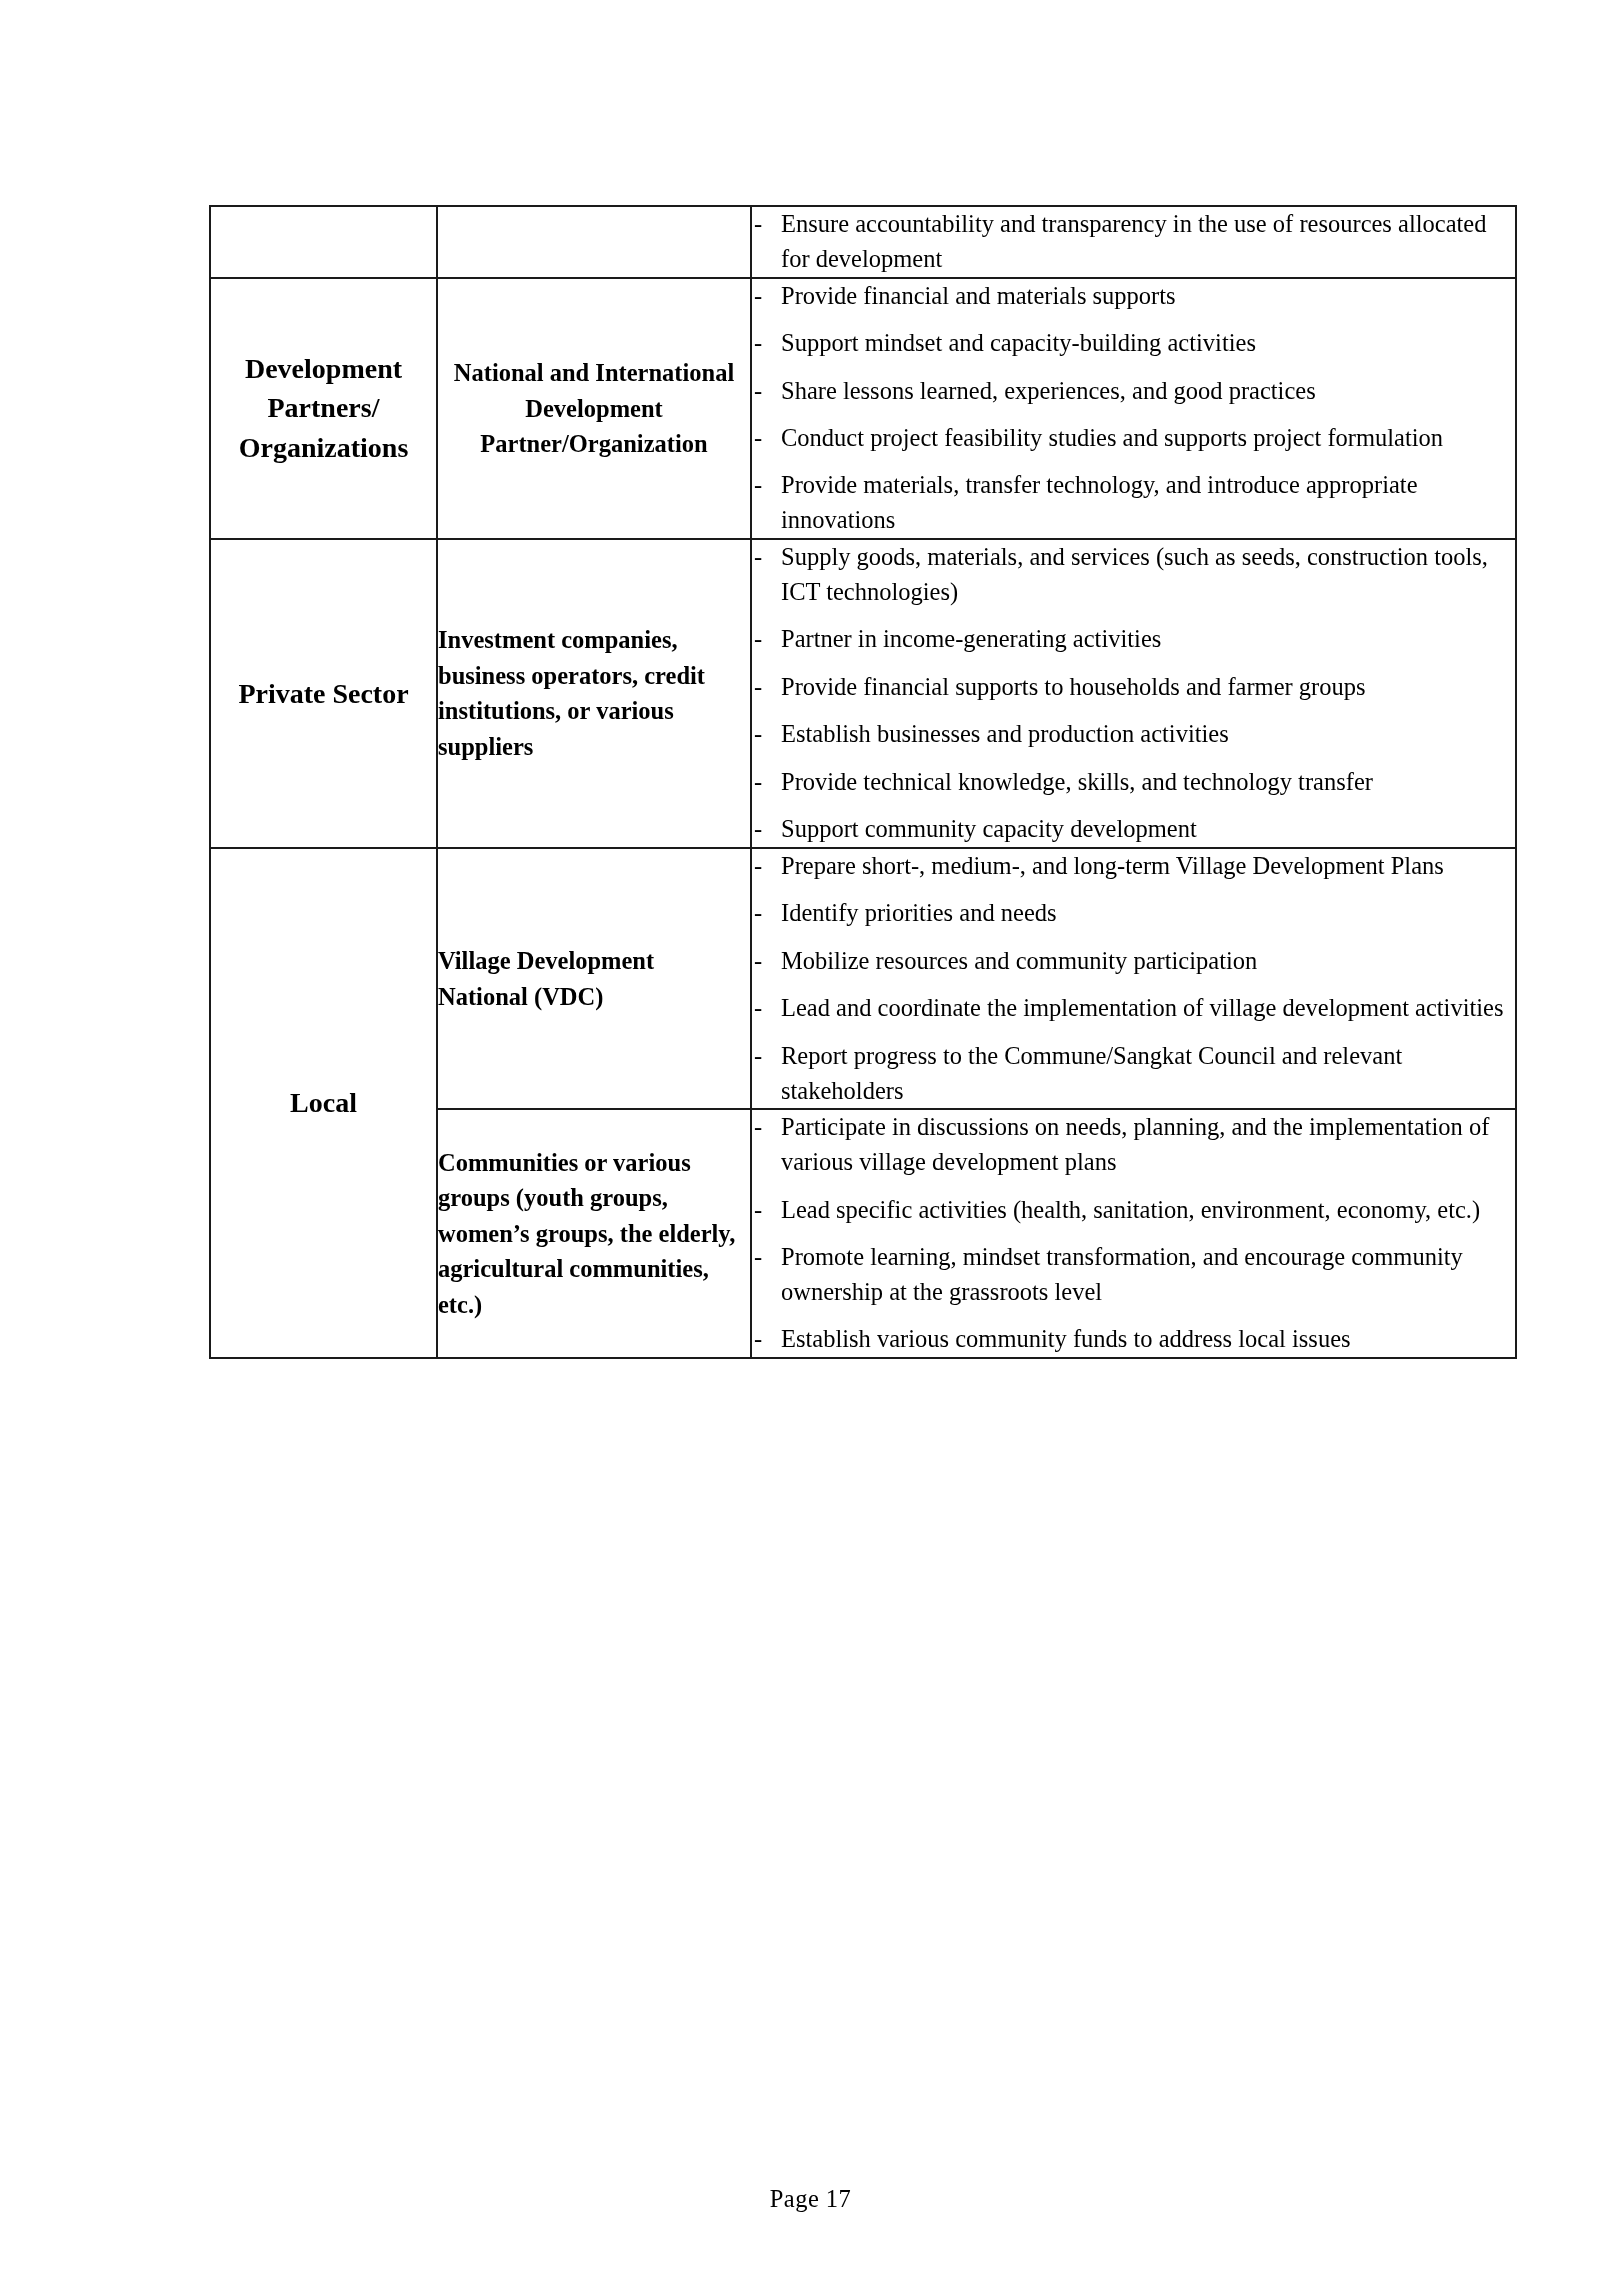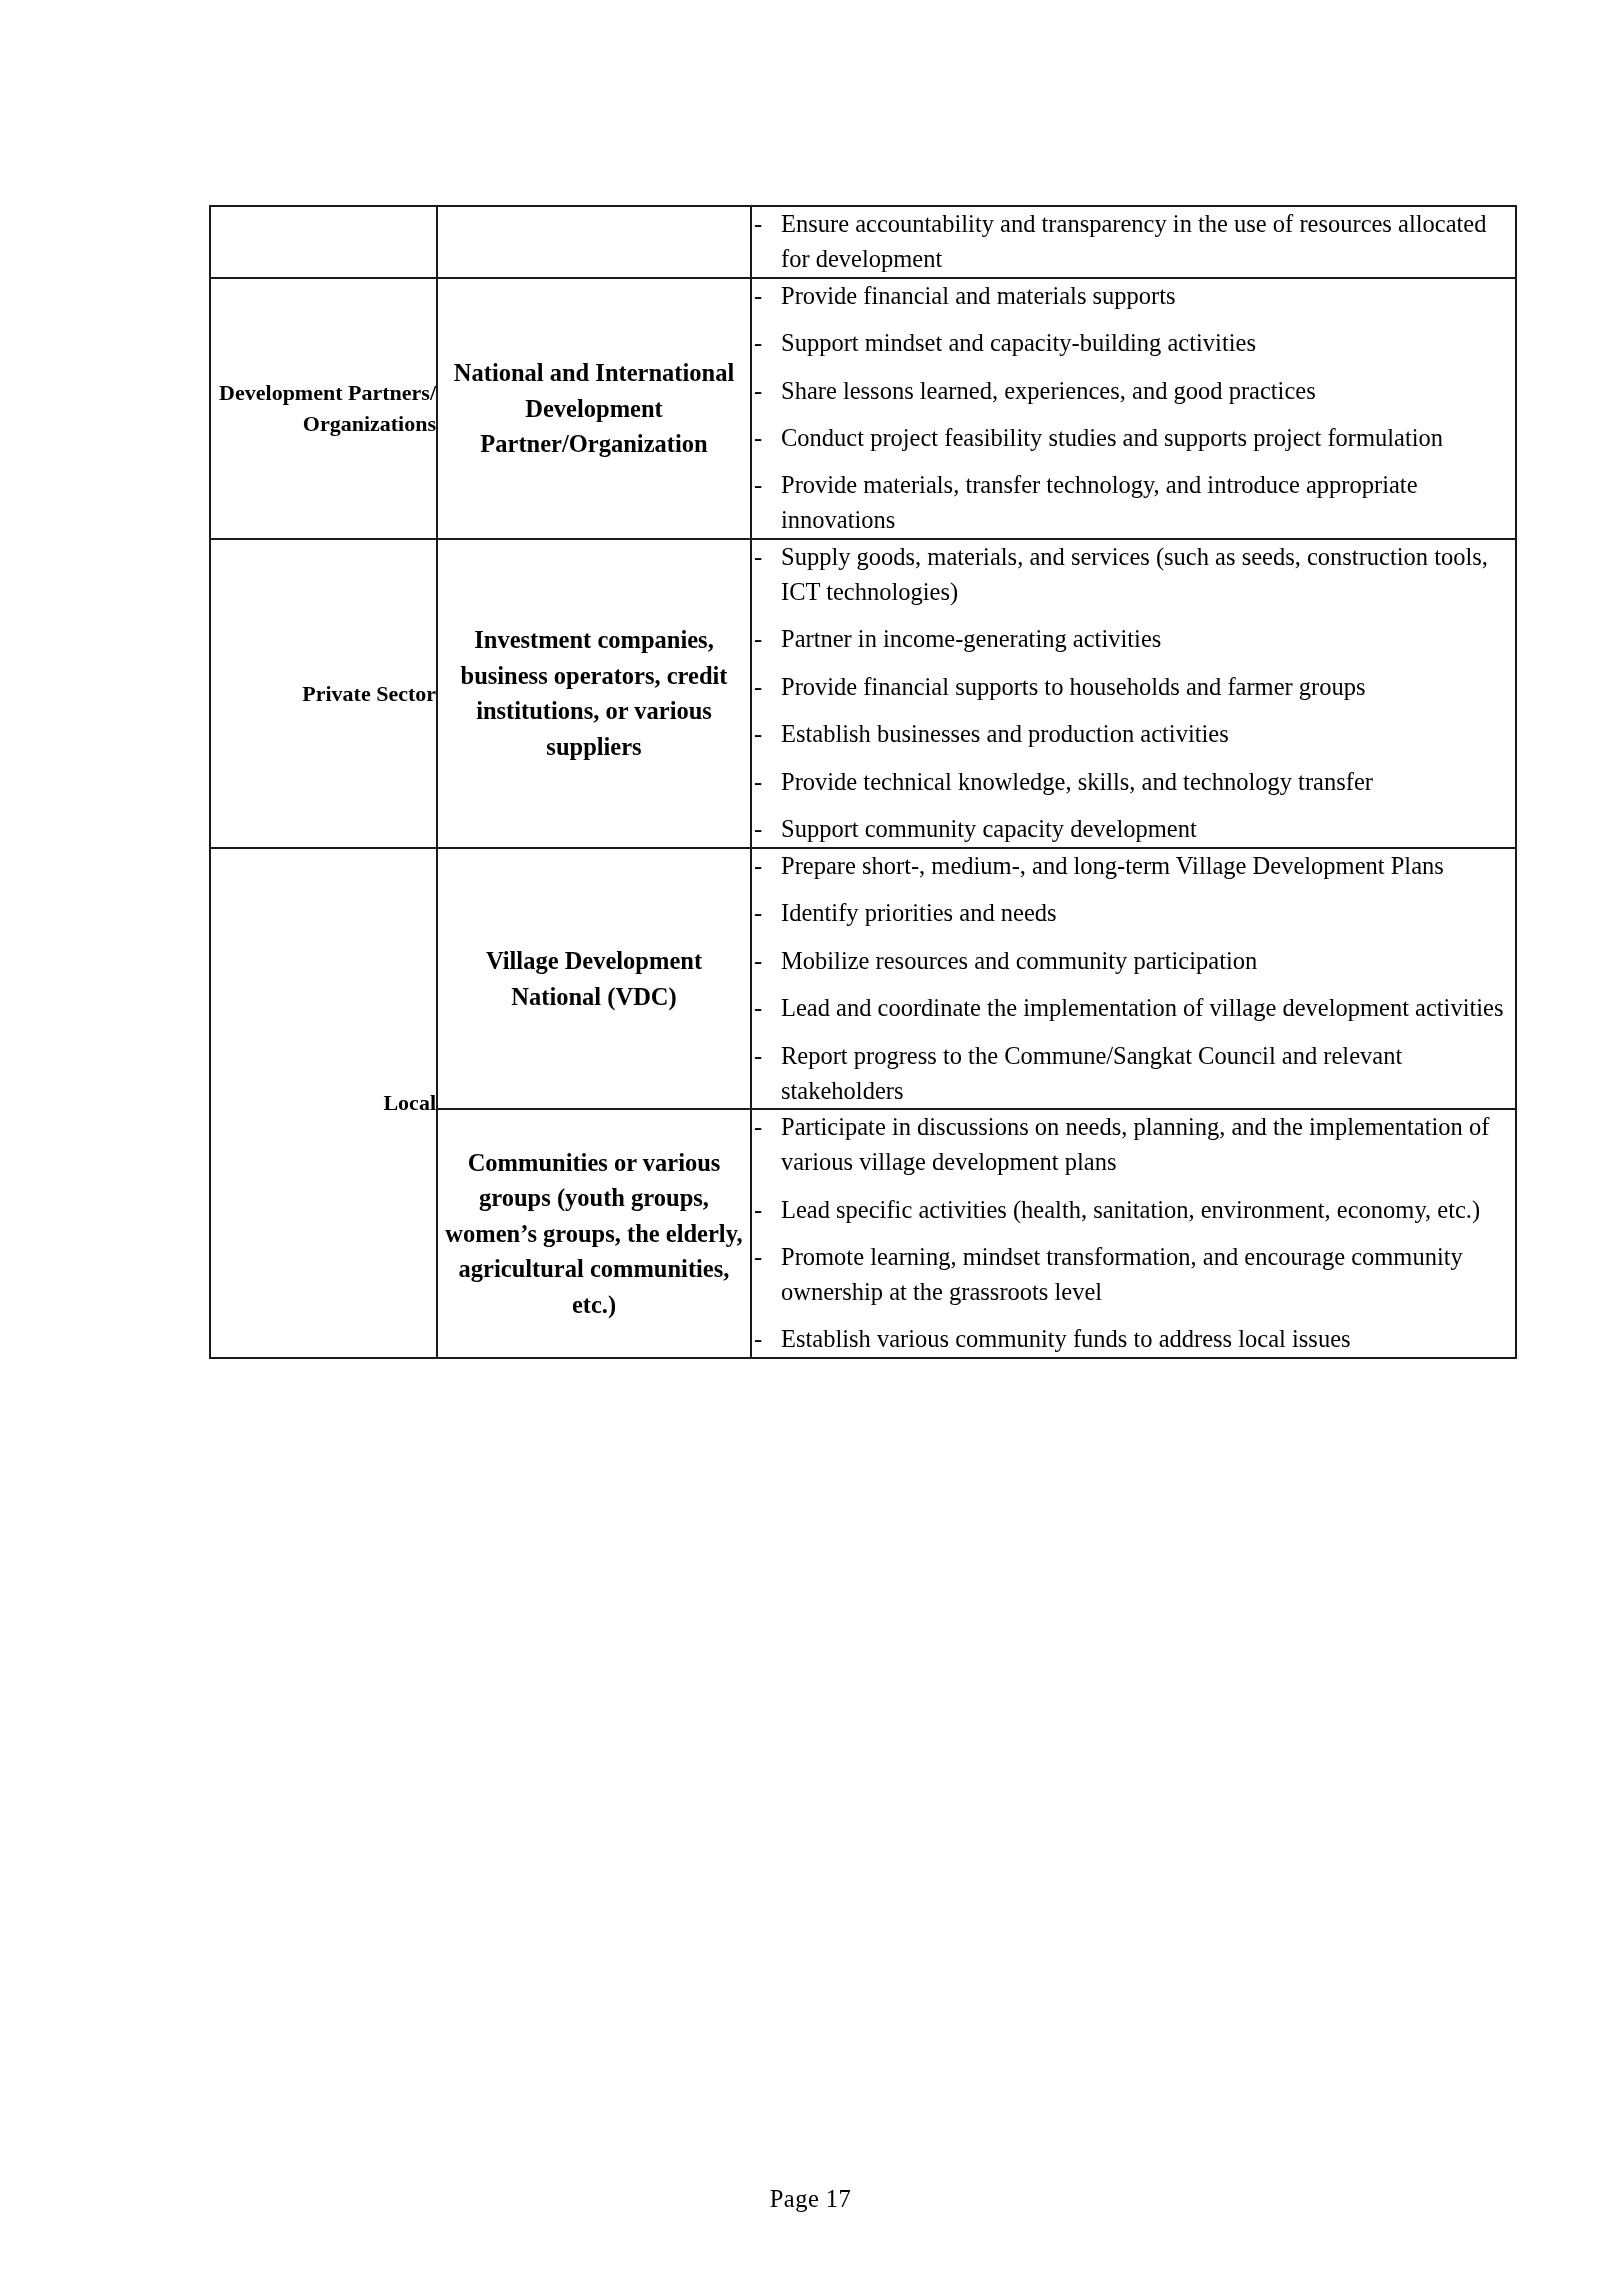--- a/index.html
+++ b/index.html
@@ -38,34 +38,34 @@
   table.roles td {
     border: 2px solid #1a1a1a;
     vertical-align: middle;
     padding: 0;
   }
   col.c1 { width: 227px; }
   col.c2 { width: 314px; }
   col.c3 { width: 765px; }
 
   .cat-cell {
-    text-align: right;
+    text-align: center;
     font-weight: bold;
-    font-size: 22px;
+    font-size: 28px;
     line-height: 1.42;
     padding: 9.8px 13.7px;
   }
   .actor-cell {
     font-weight: bold;
     font-size: 24.5px;
     line-height: 1.45;
     padding: 13.7px 11.8px 13.7px 15.7px;
   }
   .actor-cell.left { text-align: center; }
-  .actor-cell.center { text-align: center; }
+  .actor-cell.center { text-align: left; }
 
   .roles-cell {
     padding: 15.7px 15.7px 17.6px 17.6px;
     font-size: 24.5px;
     line-height: 1.42;
   }
   ul.bullets {
     list-style: none;
     margin: 0;
     padding: 0;

